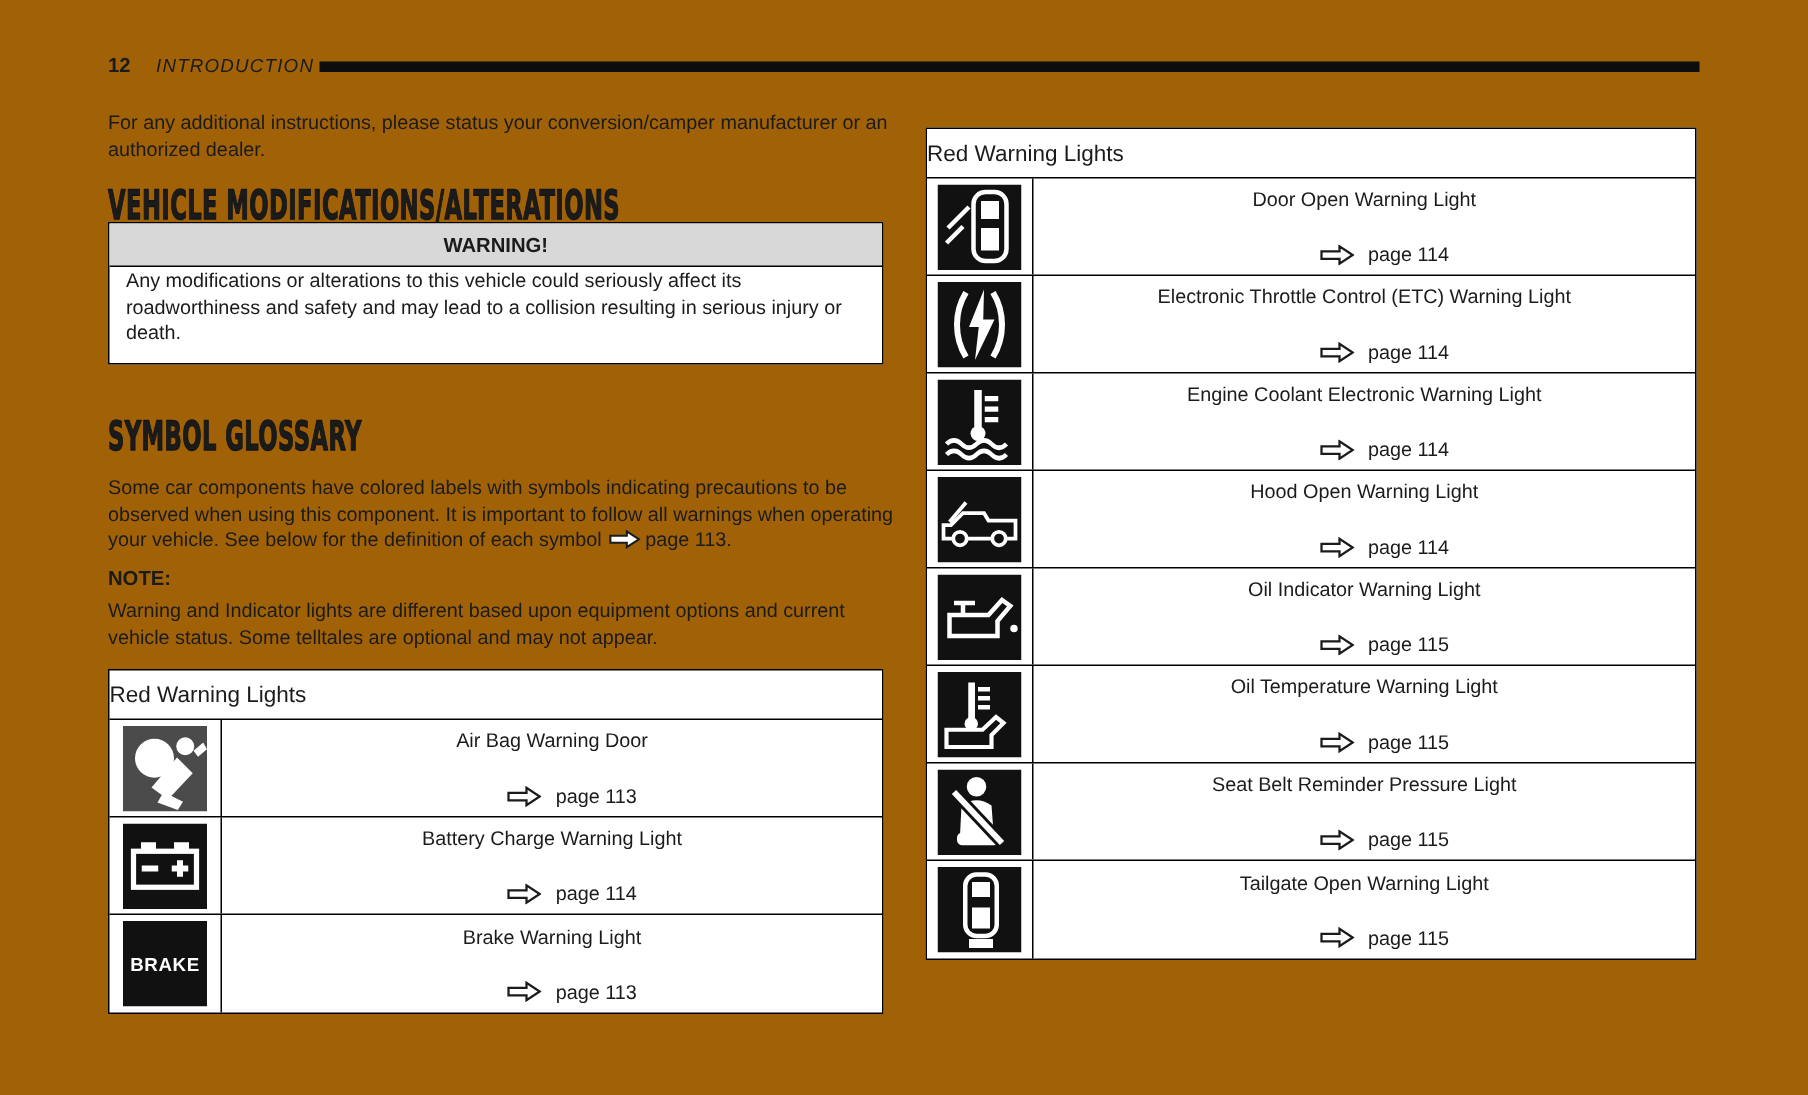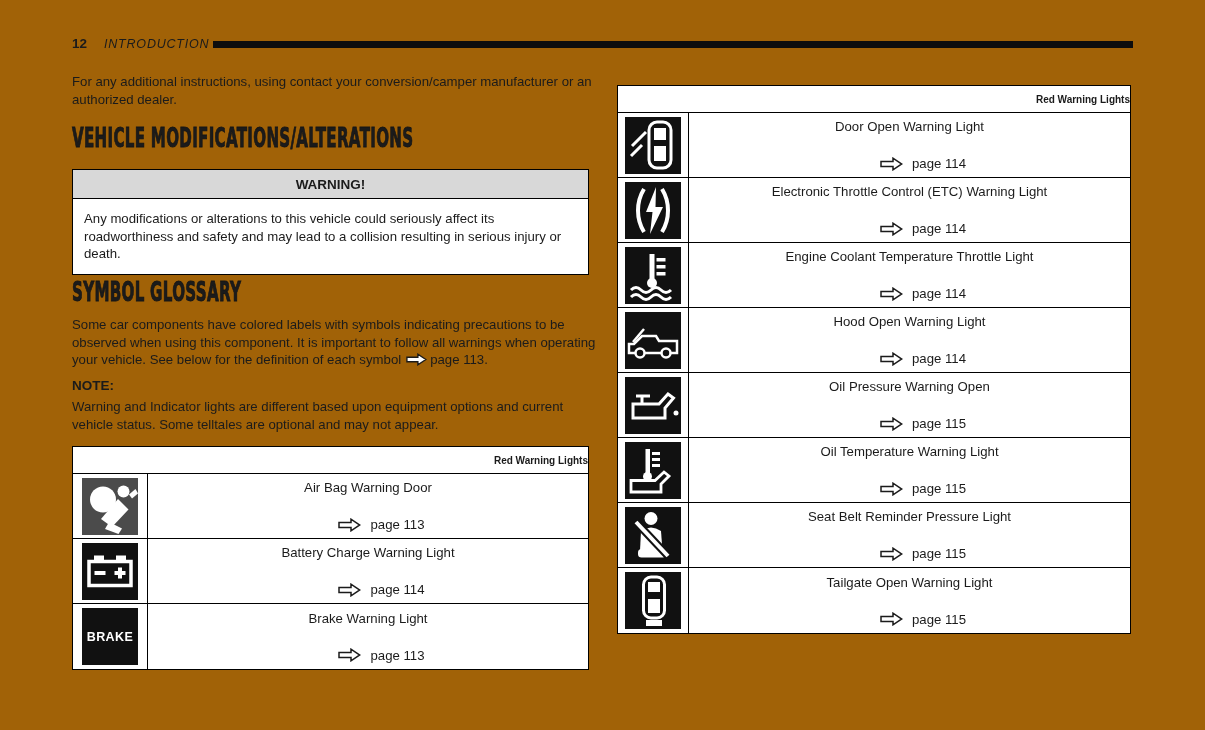--- a/index.html
+++ b/index.html
@@ -16,35 +16,35 @@
 
   .intro { position:absolute; left:72px; top:73px; width:524px; }
 
   .h1 { position:absolute; left:72px; font-size:27px; font-weight:bold;
         font-family:"DejaVu Sans", sans-serif; white-space:nowrap;
         transform:scaleX(0.56); transform-origin:0 50%;
         -webkit-text-stroke:0.9px #151515; letter-spacing:0.5px; }
   .h1-vm { top:122px; }
   .h1-sg { top:276px; }
 
-  .warnbox { position:absolute; left:72px; top:169px; width:517px; border:1px solid #000; background:#fff; }
+  .warnbox { position:absolute; left:72px; top:148px; width:517px; border:1px solid #000; background:#fff; }
   .warnbox-title { background:#d8d8d8; border-bottom:1px solid #000; text-align:center;
                    font-weight:bold; font-size:13.5px; padding:7px 0 6px; }
-  .warnbox-body { padding:11px 11px 11px; }
+  .warnbox-body { padding:0 11px 11px; }
 
   .glossary-para { position:absolute; left:72px; top:316px; width:528px; }
   .note-label { position:absolute; left:72px; top:378px; font-size:13.5px; font-weight:bold;text-align:right; }
   .note-text  { position:absolute; left:72px; top:398px; width:528px; }
 
   .inline-arrow { display:inline-block; vertical-align:-2px; margin:0 3px 0 5px; }
 
   
   .gtable { position:absolute; border:1px solid #000; background:#fff; }
-  .gtable-title { border-bottom:1px solid #000; text-align:right; font-weight:bold;
-                  font-size:10px; padding:8px 0 7px; }
+  .gtable-title { border-bottom:1px solid #000; text-align:left; font-weight:normal;
+                  font-size:15px; padding:8px 0 7px; }
   .g-row { display:flex; border-bottom:1px solid #000; height:65px; }
   .g-row:last-child { border-bottom:none;text-align:right; }
   .icon-cell { border-right:1px solid #000; display:flex; align-items:center; justify-content:center; flex:none; }
   #left-table  { left:72px;  top:446px; width:517px; }
   #right-table { left:617px; top:85px;  width:514px; }
   #left-table  .icon-cell { width:75px; }
   #right-table .icon-cell { width:71px; }
   .text-cell { flex:1; display:flex; flex-direction:column; align-items:center;
                justify-content:center; gap:22px; font-size:13.2px; }
   .pageref { display:flex; align-items:center; gap:9px;margin-left:27px; }
@@ -52,21 +52,21 @@
 </style>
 </head>
 <body>
 
 <div class="page">
 
   <span class="pg-num">12</span>
   <span class="pg-sec">INTRODUCTION</span>
   <div class="rule"></div>
 
-  <p class="intro body-text">For any additional instructions, using contact your conversion/camper manufacturer or an authorized dealer.</p>
+  <p class="intro body-text">For any additional instructions, please status your conversion/camper manufacturer or an authorized dealer.</p>
 
   <div class="h1 h1-vm">VEHICLE MODIFICATIONS/ALTERATIONS</div>
 
   <div class="warnbox">
     <div class="warnbox-title">WARNING!</div>
     <div class="warnbox-body body-text">Any modifications or alterations to this vehicle could seriously affect its roadworthiness and safety and may lead to a collision resulting in serious injury or death.</div>
   </div>
 
   <div class="h1 h1-sg">SYMBOL GLOSSARY</div>
 
@@ -190,21 +190,21 @@
               <rect x="24.5" y="7" width="5" height="26" fill="#ffffff"></rect>
               <rect x="31.5" y="11" width="9" height="3.5" fill="#ffffff"></rect>
               <rect x="31.5" y="18" width="9" height="3.5" fill="#ffffff"></rect>
               <rect x="31.5" y="25" width="9" height="3.5" fill="#ffffff"></rect>
               <circle cx="27" cy="36" r="5" fill="#ffffff"></circle>
               <path d="M6 43 q5 -5 10 0 t10 0 t10 0 t10 0" fill="none" stroke="#ffffff" stroke-width="3"></path>
               <path d="M6 50 q5 -5 10 0 t10 0 t10 0 t10 0" fill="none" stroke="#ffffff" stroke-width="3"></path>
             </svg></span>
         </div>
         <div class="text-cell">
-          <div>Engine Coolant Temperature Throttle Light</div>
+          <div>Engine Coolant Electronic Warning Light</div>
           <div class="pageref">
             <span class="icon-box"><svg width="23" height="14" viewBox="0 0 23 14">
                 <polygon points="1,4.5 13,4.5 13,1.2 21.8,7 13,12.8 13,9.5 1,9.5" fill="#fff" stroke="#1b1b1b" stroke-width="1.5" stroke-linejoin="miter"></polygon>
               </svg></span>
             <span>page 114</span>
           </div>
         </div>
       </div>
       <div class="g-row">
         <div class="icon-cell">
@@ -229,21 +229,21 @@
       <div class="g-row">
         <div class="icon-cell">
           <span class="icon-box"><svg width="56" height="57" viewBox="0 0 56 57">
               <rect width="56" height="57" fill="#111111"></rect>
               <path d="M8 27 L34 27 L43 17 L48.5 21 L40 31 L40 41 L8 41 Z" fill="none" stroke="#ffffff" stroke-width="3"></path>
               <path d="M17 27 V20 M11 19 H25" fill="none" stroke="#ffffff" stroke-width="3"></path>
               <circle cx="51" cy="36" r="2.5" fill="#ffffff"></circle>
             </svg></span>
         </div>
         <div class="text-cell">
-          <div>Oil Pressure Warning Open</div>
+          <div>Oil Indicator Warning Light</div>
           <div class="pageref">
             <span class="icon-box"><svg width="23" height="14" viewBox="0 0 23 14">
                 <polygon points="1,4.5 13,4.5 13,1.2 21.8,7 13,12.8 13,9.5 1,9.5" fill="#fff" stroke="#1b1b1b" stroke-width="1.5" stroke-linejoin="miter"></polygon>
               </svg></span>
             <span>page 115</span>
           </div>
         </div>
       </div>
       <div class="g-row">
         <div class="icon-cell">

